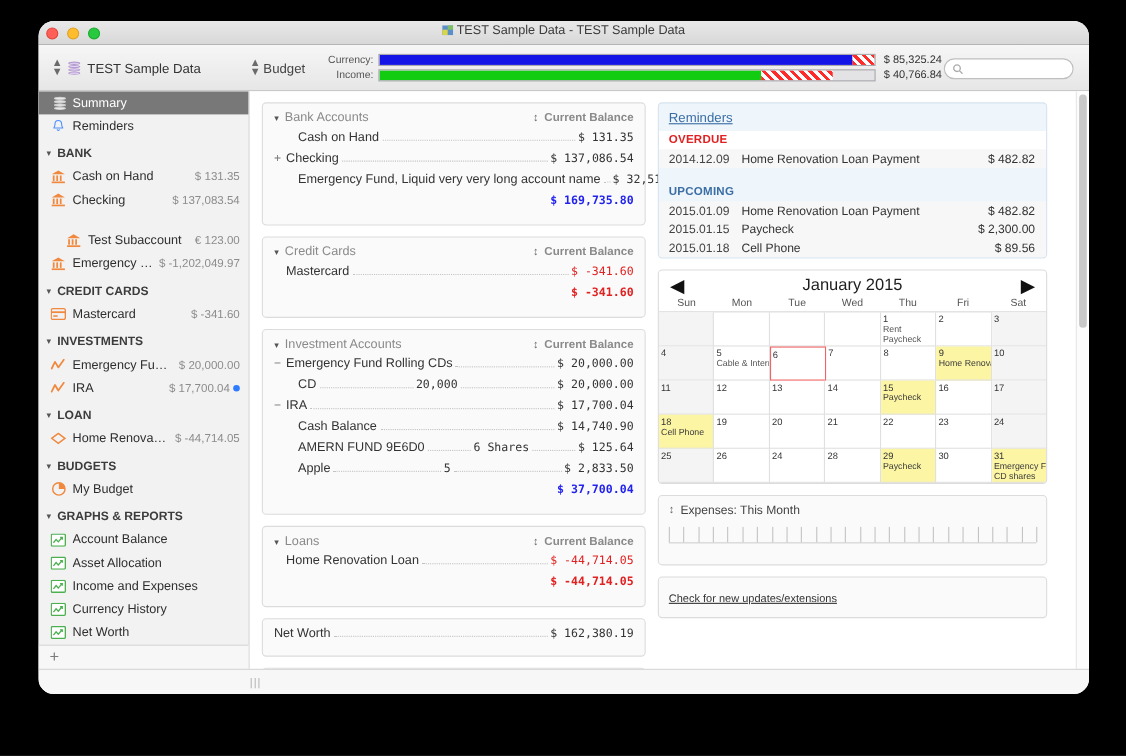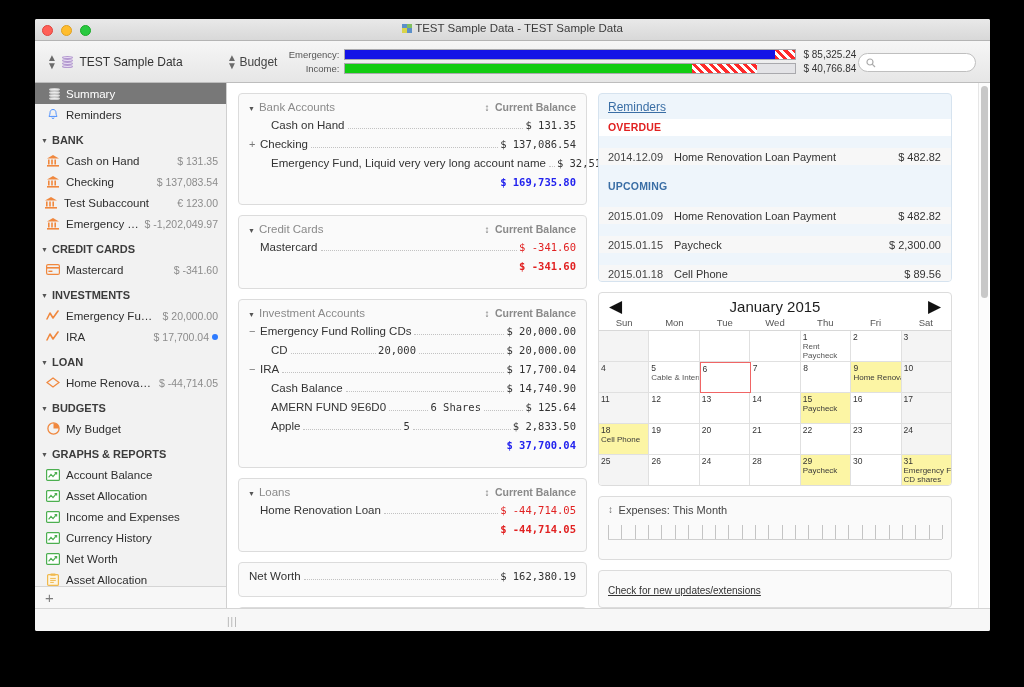--- a/index.html
+++ b/index.html
@@ -8,21 +8,21 @@
     background: #000; overflow: hidden;
     font-family: "Liberation Sans", sans-serif;
     -webkit-font-smoothing: antialiased;
   }
 
   
   #window {
     position: absolute; left: 35px; top: 19px;
     width: 955px; height: 612px;
     background: #fff;
-    border-radius: 2px;
+    border-radius: 14px;
     box-shadow: 0 10px 40px rgba(0,0,0,.55);
     overflow: hidden;
     display: flex; flex-direction: column;
   }
 
   
   #titlebar {
     height: 22px; flex: 0 0 22px; position: relative;
     background: linear-gradient(#e9e9e9, #d8d8d8);
     border-bottom: 1px solid #b4b4b4;
@@ -100,21 +100,21 @@
   .sb-row.selected { background: #787878; color: #fff; }
   .sb-ico { width: 16px; flex: 0 0 16px; margin-right: 5px; display: flex; align-items: center; justify-content: center; }
   .sb-name { flex: 1; overflow: hidden; white-space: nowrap; text-overflow: ellipsis; }
   .sb-amt { font-size: 10.5px; color: #8c8c8c; margin-left: 5px; white-space: nowrap; }
   .sb-dot { width: 6px; height: 6px; border-radius: 50%; background: #2e7bff; margin-left: 3px; flex: 0 0 6px; }
   .sb-group {
     height: 20px; display: flex; align-items: center; padding-left: 6px;
     font-size: 11px; font-weight: bold; color: #3c3c3c; margin-top: 5px;
   }
   .tri { font-size: 7px; color: #555; margin-right: 4px; }
-  .sb-indent { padding-left: 8px; }
+  .sb-indent { padding-left: 24px; margin-top: 16px; }
   #sb-bottom {
     position: absolute; left: 0; right: 0; bottom: 0; height: 22px;
     background: #f7f7f7; border-top: 1px solid #d5d5d5;
     display: flex; align-items: center;
   }
   #sb-add { font-size: 15px; color: #7c7c7c; margin-left: 10px; line-height: 1; }
 
   
   #content {
     flex: 1; background: #fff; display: flex; gap: 11px;
@@ -166,21 +166,21 @@
     padding: 6px 0 5px 9px;
   }
   .rem-sec {
     font-size: 10.5px; font-weight: bold; padding: 2px 0 3px 9px;
     letter-spacing: .2px;
   }
   .rem-sec.overdue { color: #e12121; background: #fff; }
   .rem-sec.upcoming { color: #3a6ea5; }
   .rem-item {
     display: flex; align-items: center; font-size: 11px; color: #333;
-    padding: 2px 10px 2px 9px; background: #f7f7f7; height: 17px; margin-top: 12px;
+    padding: 2px 10px 2px 9px; background: #f7f7f7; height: 17px;
   }
   .rem-date { width: 66px; flex: 0 0 66px; color: #444; }
   .rem-name { flex: 1; }
   .rem-amt { white-space: nowrap; }
   .rem-gap { height: 13px; background: #eef5fb; }
 
   
   #calendar { border: 1px solid #dcdcdc; border-radius: 4px; background: #fff; overflow: hidden; }
   #cal-hd {
     display: flex; align-items: center; justify-content: space-between;
@@ -268,21 +268,21 @@
       <span class="fname">TEST Sample Data</span>
     </div>
 
     <div id="tb-budget">
       <span class="stepper">▲<br>▼</span>
       <span>Budget</span>
     </div>
 
     <div id="bars">
         <div class="bar-row">
-    <span class="bar-label">Emergency:</span>
+    <span class="bar-label">Currency:</span>
     <span class="bar-track">
       <span class="bar-fill" style="width:95.5%;background:#1414e6"></span>
       <span class="bar-hatch" style="left:95.5%;width:4.5%"></span>
     </span>
     <span class="bar-amt">$ 85,325.24</span>
   </div>
         <div class="bar-row">
     <span class="bar-label">Income:</span>
     <span class="bar-track">
       <span class="bar-fill" style="width:77%;background:#11cc11"></span>

